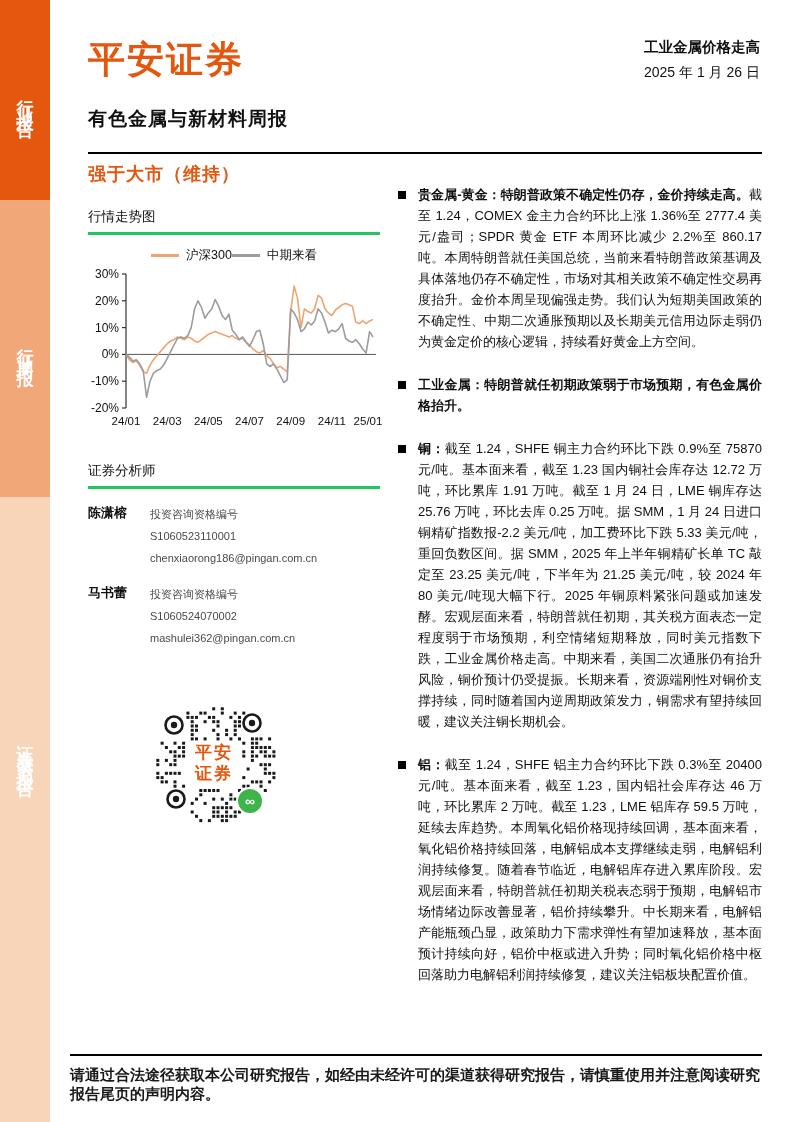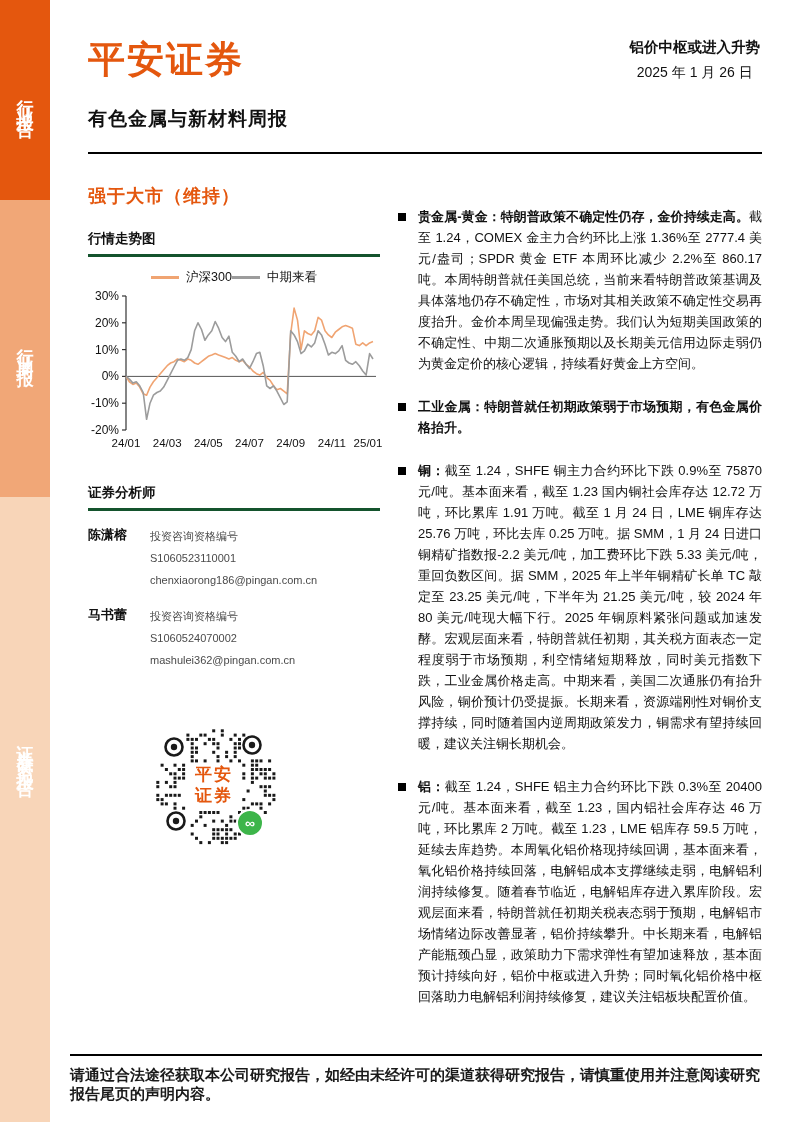--- a/index.html
+++ b/index.html
@@ -22,26 +22,26 @@
   .logo { font-size:37px; font-weight:bold; letter-spacing:2px; line-height:1.2; }
   .hdr-meta { text-align:center; margin-top:8px; padding-right:2px; }
   .hdr-industry { font-size:14.5px; font-weight:bold; }
   .hdr-date { font-size:14px; margin-top:7px; }
 
   .title-block { margin-top:24px; }
   .report-type { font-size:19px; font-weight:bold; letter-spacing:1px; }
   .headline { font-size:22.5px; font-weight:bold; letter-spacing:1px; margin-top:15px; }
   .title-rule { border:none; border-top:2px solid #000; margin-top:20px; }
 
-  .columns { display:flex; margin-top:30px; }
+  .columns { display:flex; margin-top:8px; }
   .left-col { width:292px; flex-shrink:0; }
   .right-col { width:366px; margin-left:16px; }
 
   .rating { font-weight:bold; font-size:18px; letter-spacing:1px; }
-  .sec-head { font-size:13.5px; font-weight:bold; margin-top:22px; padding-bottom:6px; border-bottom:3px solid #14532d; }
+  .sec-head { font-size:13.5px; font-weight:normal; margin-top:22px; padding-bottom:6px; border-bottom:3px solid #22c55e; }
 
   .legend { display:flex; justify-content:center; align-items:center; margin-top:12px; font-size:12.5px; }
   .legend .swatch { display:inline-block; width:28px; height:3px; }
   .legend .item { display:flex; align-items:center; gap:7px; }
 
   .chart-wrap { margin-top:2px; }
 
   .analysts { margin-top:4px; }
   .analyst { display:flex; margin-top:14px; }
   .a-name { width:62px; font-weight:bold; font-size:13px; flex-shrink:0; padding-top:1px; }
@@ -74,21 +74,21 @@
     <div class="sb-sec s3" style="background: rgb(248, 213, 184);">
       <span class="sb-label">证券研究报告</span>
     </div>
   </div>
 
   <div class="content">
 
     <div class="hdr">
       <div class="logo" style="color: rgb(228, 87, 14);">平安证券</div>
       <div class="hdr-meta">
-        <div class="hdr-industry">铝价中枢或进入升势</div>
+        <div class="hdr-industry">工业金属价格走高</div>
         <div class="hdr-date">2025 年 1 月 26 日</div>
       </div>
     </div>
 
     <div class="title-block">
       <div class="report-type">有色金属与新材料周报</div>
     </div>
     <hr class="title-rule">
 
     <div class="columns">

